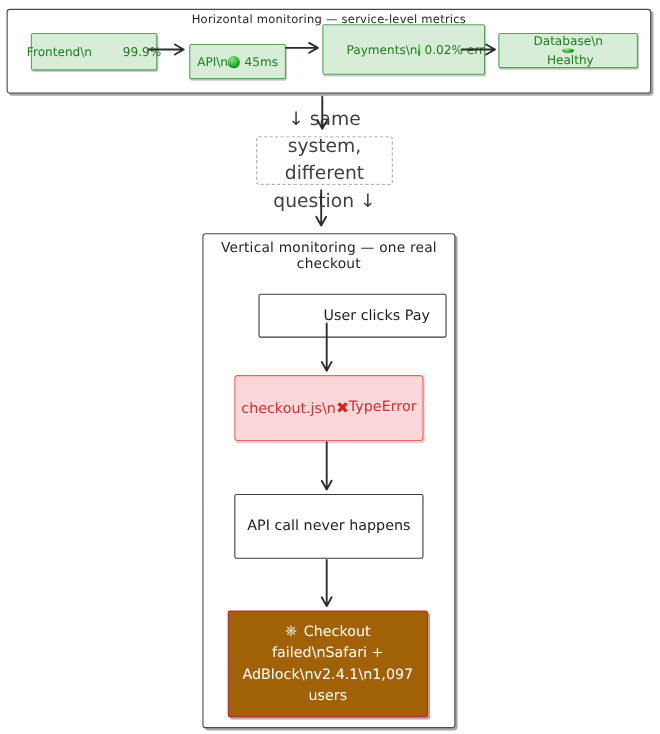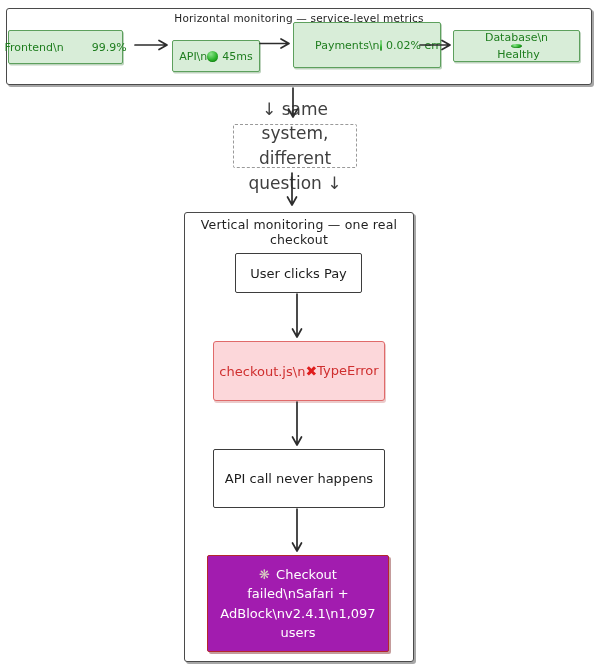--- a/index.html
+++ b/index.html
@@ -19,54 +19,54 @@
     font-size:10.5px;color:#1f1f1f;letter-spacing:.2px;
   }
   #v-title{top:5px;font-size:12.5px;line-height:1.18;}
   #v-title span{display:inline-block;max-width:206px;}
   .green-box{
     position:absolute;display:flex;align-items:center;justify-content:center;
     background:#d8edd8;border:1.4px solid #5da05d;border-radius:2px;
     color:#1e7d1e;font-size:11px;white-space:nowrap;
     box-shadow:1px 1.5px 0 rgba(70,130,70,.35);
   }
-  #gb-frontend{left:8px;top:30px;width:113px;height:32px;gap:12px;}
+  #gb-frontend{left:28px;top:30px;width:113px;height:32px;gap:12px;}
   #gb-api{left:172px;top:40px;width:86px;height:30px;align-items:center;}
   #gb-payments{left:293px;top:22px;width:125px;height:44px;padding-left:21px;}
   #gb-database{left:453px;top:30px;width:125px;height:30px;flex-direction:column;}
   .green-dot{
     display:inline-block;width:11px;height:11px;border-radius:50%;
     background:radial-gradient(circle at 35% 28%,#8ae28a 0%,#2cb42c 55%,#0f8a0f 100%);
     vertical-align:-1.5px;box-shadow:inset 0 -1px 1px rgba(0,90,0,.4);
   }
   .green-box .val{margin-left:4px;}
   #dashed-note{
     position:absolute;left:233px;top:124px;width:124px;height:44px;
     border:1.3px dashed #9a9a9a;border-radius:2px;color:#3f3f3f;
     display:flex;align-items:center;justify-content:center;text-align:center;
     font-size:17px;line-height:1.45;padding:0 4px;box-sizing:border-box;
   }
   .step-box{
     position:absolute;display:flex;align-items:center;justify-content:center;
     background:#ffffff;border:1.5px solid #3d3d3d;border-radius:2px;
     font-size:13px;color:#1d1d1d;text-align:center;
   }
-  #step-user{left:235px;top:253px;width:125px;height:38px;}
+  #step-user{left:235px;top:267px;width:125px;height:38px;padding-left:44px;}
   #step-api{left:213px;top:449px;width:170px;height:57px;}
   #error-box{
     position:absolute;left:213px;top:341px;width:170px;height:58px;
     background:#fcd7da;border:1.4px solid #e06a6a;border-radius:3px;
     color:#cf2f2f;font-size:13px;display:flex;
     align-items:center;justify-content:center;line-height:1.45;
     box-shadow:1px 2px 0 rgba(190,80,80,.3);
   }
   #error-box .x-icon{font-weight:bold;color:#e01d1d;font-size:14px;}
   #failure-box{
     position:absolute;left:207px;top:555px;width:182px;height:97px;
-    background:#a21caf;border:1.4px solid #b4282c;border-radius:2px;
+    background:#a16207;border:1.4px solid #b4282c;border-radius:2px;
     color:#ffffff;font-size:13px;display:flex;align-items:center;
     justify-content:flex-end;text-align:center;line-height:1.5;
     padding:15px 7px;box-sizing:border-box;
     box-shadow:2px 2px 0 rgba(125,35,35,.45);
   }
   .explosion-icon{color:#d9d2c2;font-size:13px;margin-right:2px;}
   #arrows{position:absolute;left:0;top:0;pointer-events:none;}
 </style>
 </head>
 <body>

